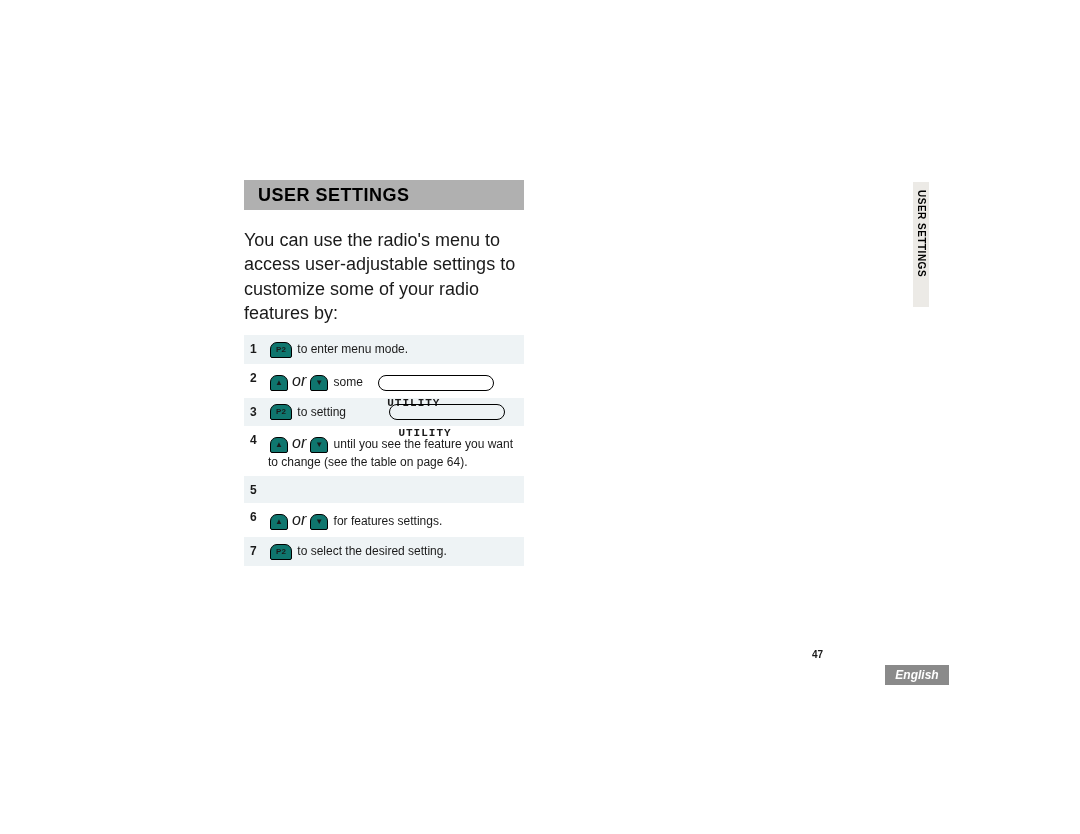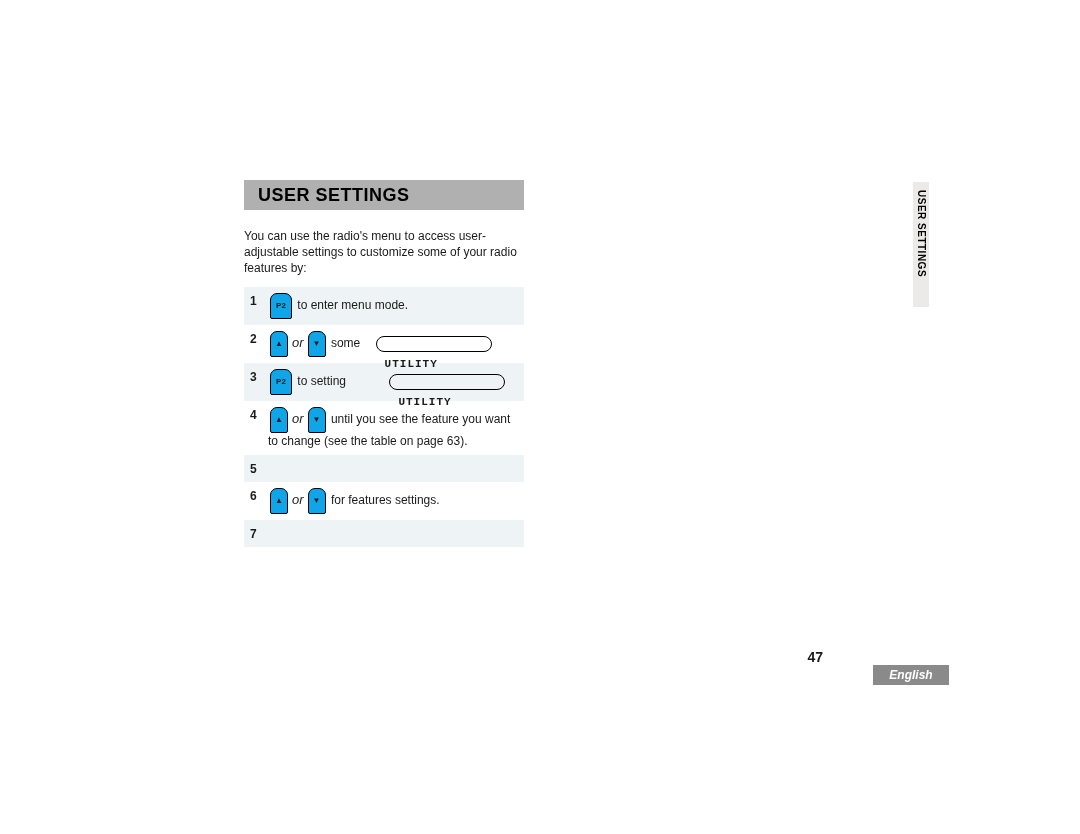--- a/index.html
+++ b/index.html
@@ -31,21 +31,21 @@
     box-sizing: border-box;
   }
   .title-bar span {
     font-weight: bold;
     font-size: 18px;
     letter-spacing: 0.5px;
     color: #000;
   }
   .intro {
     margin-top: 18px;
-    font-size: 12px;
+    font-size: 18px;
     line-height: 1.35;
     width: 278px;
   }
   .steps {
     margin-top: 10px;
     width: 280px;
     font-size: 12px;
   }
   .step-row {
     display: flex;
@@ -70,34 +70,34 @@
   .btn {
     display: inline-flex;
     align-items: center;
     justify-content: center;
     border: 1px solid #000;
     border-radius: 7px 7px 2px 2px;
     font-size: 8px;
     font-weight: bold;
     height: 16px;
     min-width: 22px;
-    padding: 12px 2px;
+    padding: 0 2px;
     vertical-align: middle;
     box-sizing: border-box;
     line-height: 1;
     margin: 0 2px;
-    background: #0ea5e9;
+    background: #0f766e;
   }
   .btn.arrow {
     min-width: 18px;
     font-size: 8px;
   }
   .or-text {
     font-style: italic;
-    font-size: 13px;
+    font-size: 16px;
     margin: 0 2px;
   }
   .lcd {
     display: inline-flex;
     align-items: center;
     border: 1.2px solid #000;
     border-radius: 8px;
     height: 16px;
     min-width: 116px;
     padding: 0 8px;
@@ -129,28 +129,28 @@
     font-size: 10px;
     font-weight: bold;
     letter-spacing: 0.5px;
     padding-top: 8px;
     color: #000;
   }
   .page-num {
     position: absolute;
     right: 257px;
     top: 649px;
-    font-size: 14px;
+    font-size: 10px;
     font-weight: bold;
   }
   .lang-box {
     position: absolute;
     right: 131px;
     top: 665px;
-    width: 76px;
+    width: 64px;
     height: 20px;
     background: #8a8a8a;
     color: #fff;
     font-weight: bold;
     font-style: italic;
     font-size: 12px;
     display: flex;
     align-items: center;
     justify-content: center;
   }
@@ -190,37 +190,40 @@
         <span class="btn">P2</span><span> to setting</span>
         <span class="lcd" style="margin-left:40px">
             <span>UTILITY</span>
           </span>
       </div>
     </div>
 
     <div class="step-row">
       <div class="step-num">4</div>
       <div class="step-body">
-        <span class="btn arrow">▲</span><span class="or-text">or</span><span class="btn arrow">▼</span><span> until you see the feature you want to change (see the table on page 63).</span>
+        <span class="btn arrow">▲</span><span class="or-text">or</span><span class="btn arrow">▼</span><span> until you see the feature you want to change (see the table on page 64).</span>
       </div>
     </div>
 
     <div class="step-row shaded">
       <div class="step-num">5</div>
     </div>
 
     <div class="step-row">
       <div class="step-num">6</div>
       <div class="step-body">
         <span class="btn arrow">▲</span><span class="or-text">or</span><span class="btn arrow">▼</span><span> for features settings.</span>
       </div>
     </div>
 
     <div class="step-row shaded">
       <div class="step-num">7</div>
+      <div class="step-body">
+        <span class="btn">P2</span><span> to select the desired setting.</span>
+      </div>
     </div>
 
   </div>
 </div>
 
 <div class="side-tab">
   <div class="side-tab-text">USER SETTINGS</div>
 </div>
 
 <div class="page-num">47</div>

